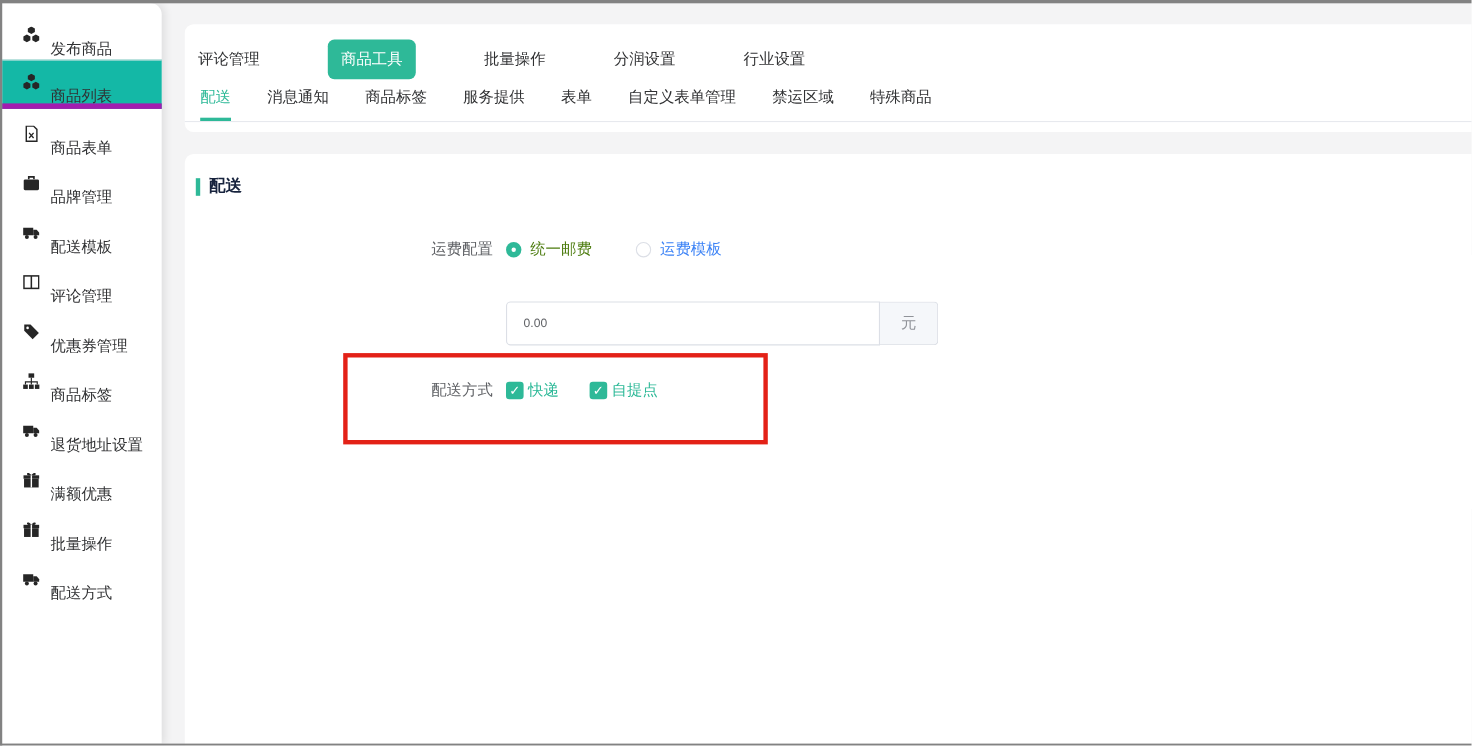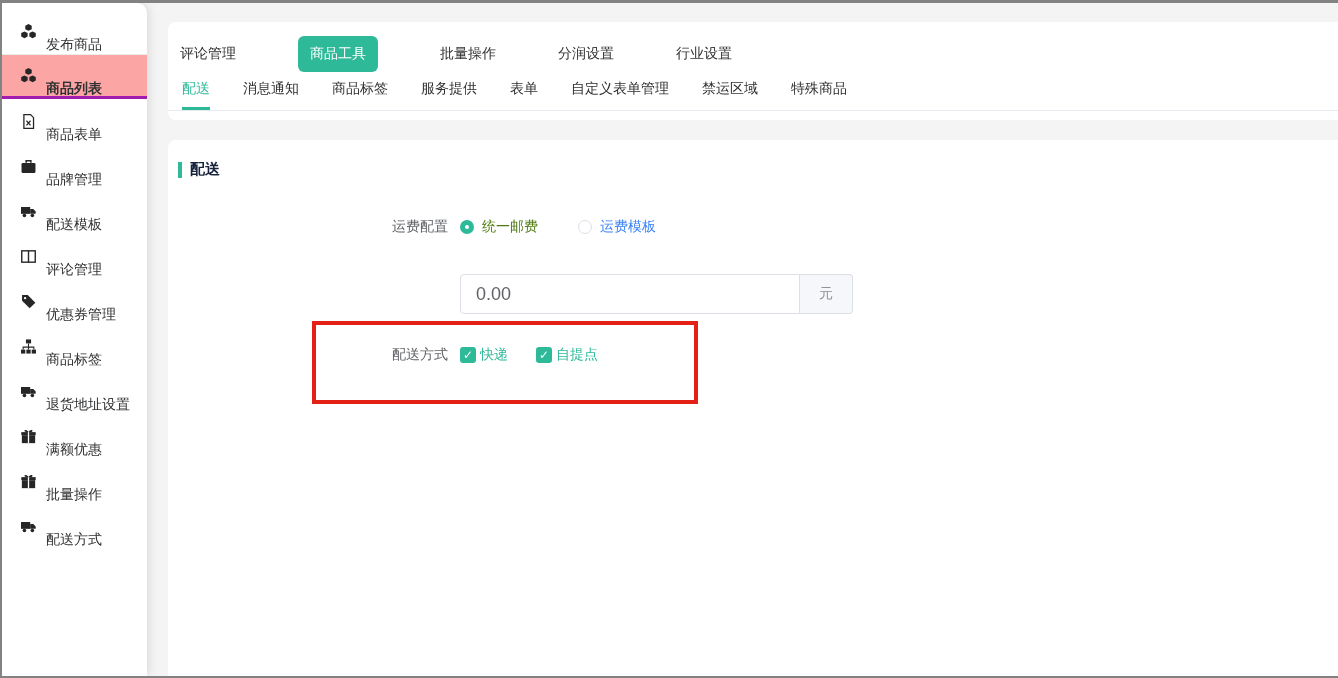--- a/index.html
+++ b/index.html
@@ -10,21 +10,21 @@
   
   .frame-top    { position:absolute; top:0; left:0; right:0; height:3px; background:#828282; z-index:60; }
   .frame-left   { position:absolute; top:0; left:0; bottom:0; width:2px; background:#828282; z-index:60; }
   .frame-bottom { position:absolute; bottom:0; left:0; right:0; height:2px; background:#828282; z-index:60; }
 
   
   .sidebar { position:absolute; left:2px; top:3px; bottom:2px; width:145px; background:#fff;
              border-radius:0 10px 0 0; box-shadow:3px 0 8px rgba(0,0,0,.09); z-index:10; padding-top:6px; }
   .side-item { height:45px; display:flex; align-items:center; gap:10px; padding:0 8px 0 19px; cursor:pointer; }
   .side-item .lbl { white-space:nowrap;margin-top:27px; }
-  .side-item.active { background:#fca5a5; font-weight:bold; border-top:1px solid #ececec; border-bottom:3px solid #a21caf; }
+  .side-item.active { background:#14b8a6; font-weight:normal; border-top:1px solid #ececec; border-bottom:5px solid #a21caf; }
   .side-item svg { flex:0 0 auto; }
 
   
   .card1 { position:absolute; left:168px; top:22px; width:1170px; height:98px; background:#fff;
            border-radius:8px 0 0 8px; z-index:5; }
   .card2 { position:absolute; left:168px; top:140px; width:1170px; height:538px; background:#fff;
            border-radius:8px 0 0 0; z-index:5; }
 
   
   .tabs { display:flex; align-items:center; gap:62px; padding:14px 0 0 12px; height:50px; }
@@ -51,21 +51,21 @@
   .radio-dot { width:14px; height:14px; border-radius:50%; position:relative; flex:0 0 auto; }
   .radio-item.selected .radio-dot { background:#2eb998; }
   .radio-item.selected .radio-dot::after { content:""; position:absolute; left:5px; top:5px; width:4px; height:4px;
         border-radius:50%; background:#fff; }
   .radio-item.selected .radio-text { color:#4d7c0f; }
   .radio-item.unselected .radio-dot { background:#fff; border:1px solid #dcdfe6; }
   .radio-item.unselected .radio-text { color:#3b82f6; }
 
   .row-input { top:134px; left:292px; width:393px; height:40px; display:flex; position:absolute; }
   .postage-input { flex:1; height:40px; border:1px solid #dcdfe6; border-radius:4px 0 0 4px; padding:0 15px;
-        font-size:18px; color:#606266; outline:none; font-family:inherit; background:#fff; }
+        font-size:11px; color:#606266; outline:none; font-family:inherit; background:#fff; }
   .postage-unit { width:53px; height:40px; background:#f5f7fa; border:1px solid #dcdfe6; border-left:none;
         border-radius:0 4px 4px 0; color:#909399; display:flex; align-items:center; justify-content:center; }
 
   .row-delivery { top:206px; }
   .row-delivery .checks { display:flex; align-items:center; gap:28px; margin-left:12px; }
   .check-item { display:flex; align-items:center; gap:4px; cursor:pointer; }
   .check-box { width:16px; height:16px; background:#2eb998; border-radius:3px; color:#fff; font-size:12px;
         line-height:16px; text-align:center; flex:0 0 auto; }
   .check-text { color:#2eb998; }
 

